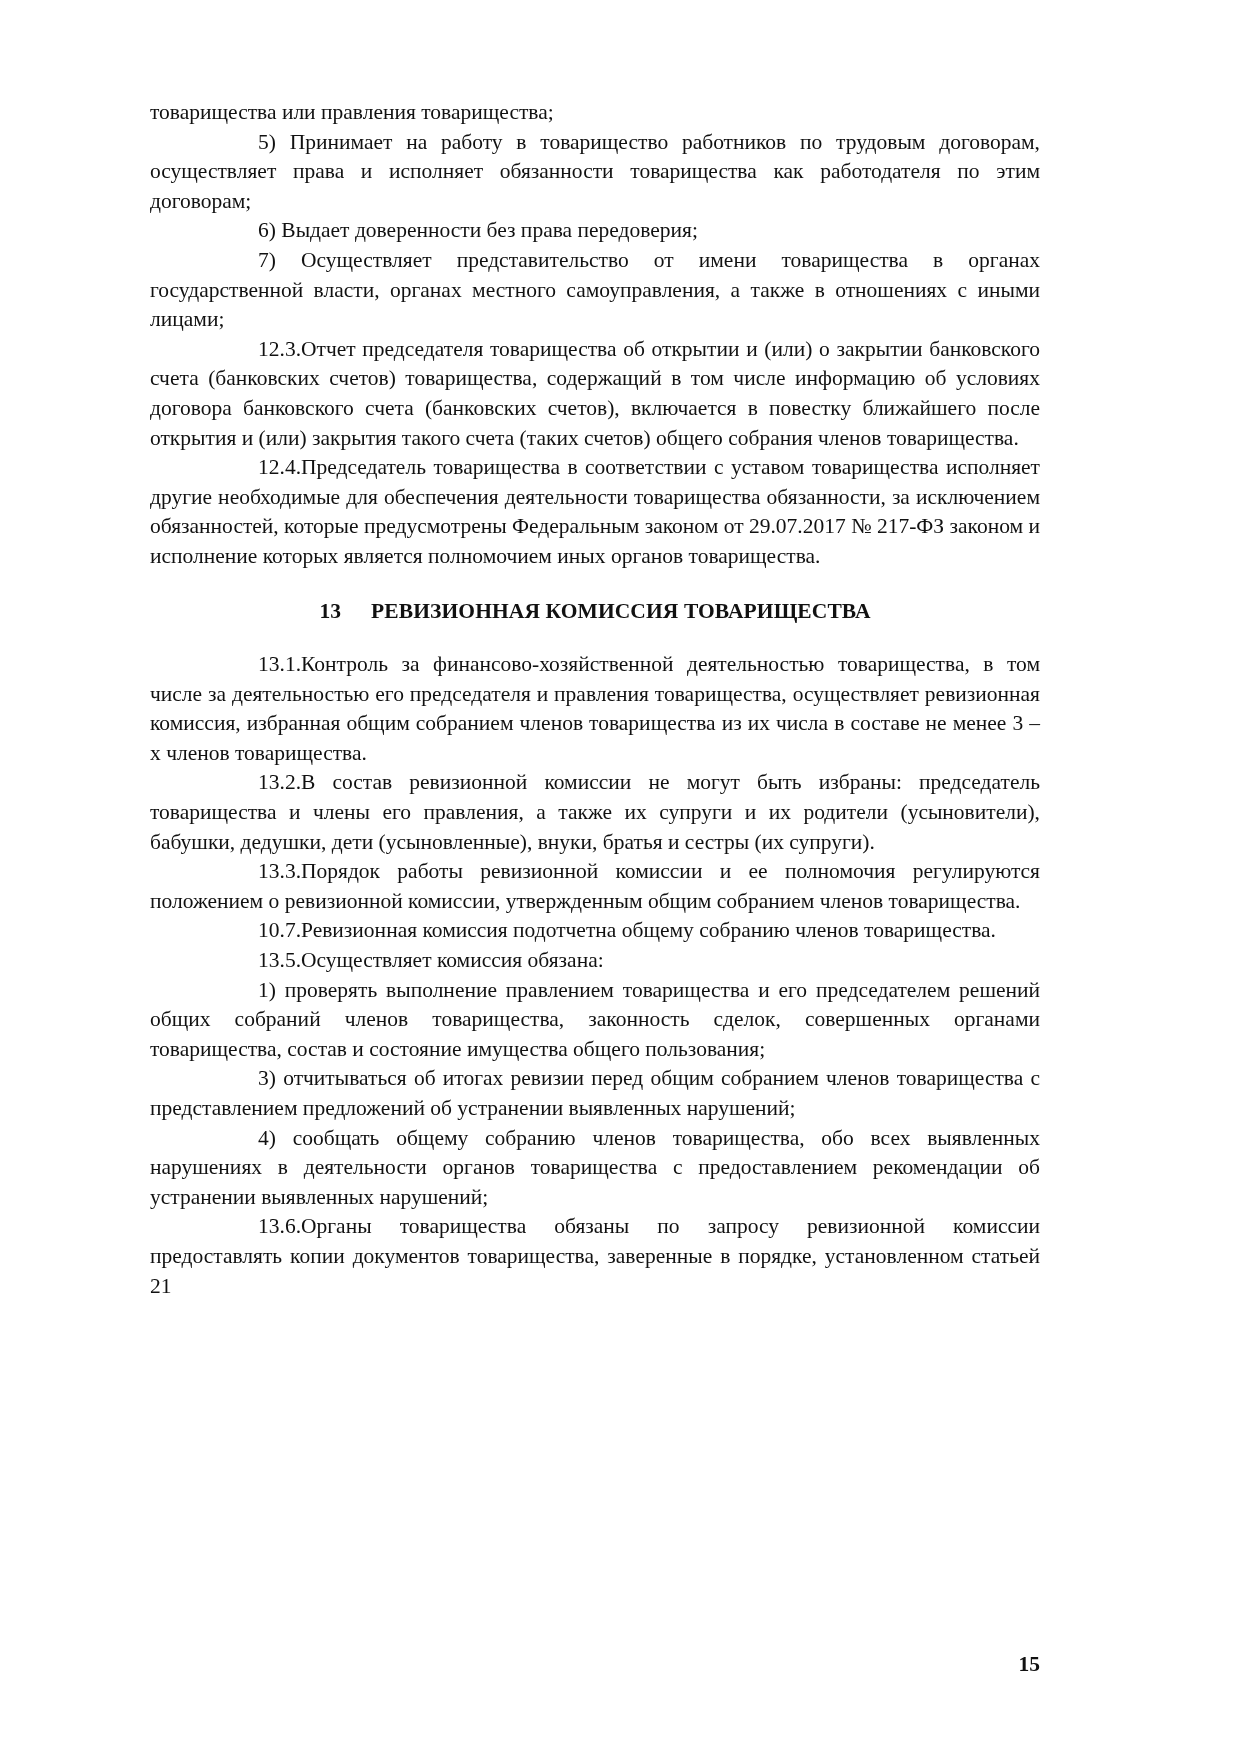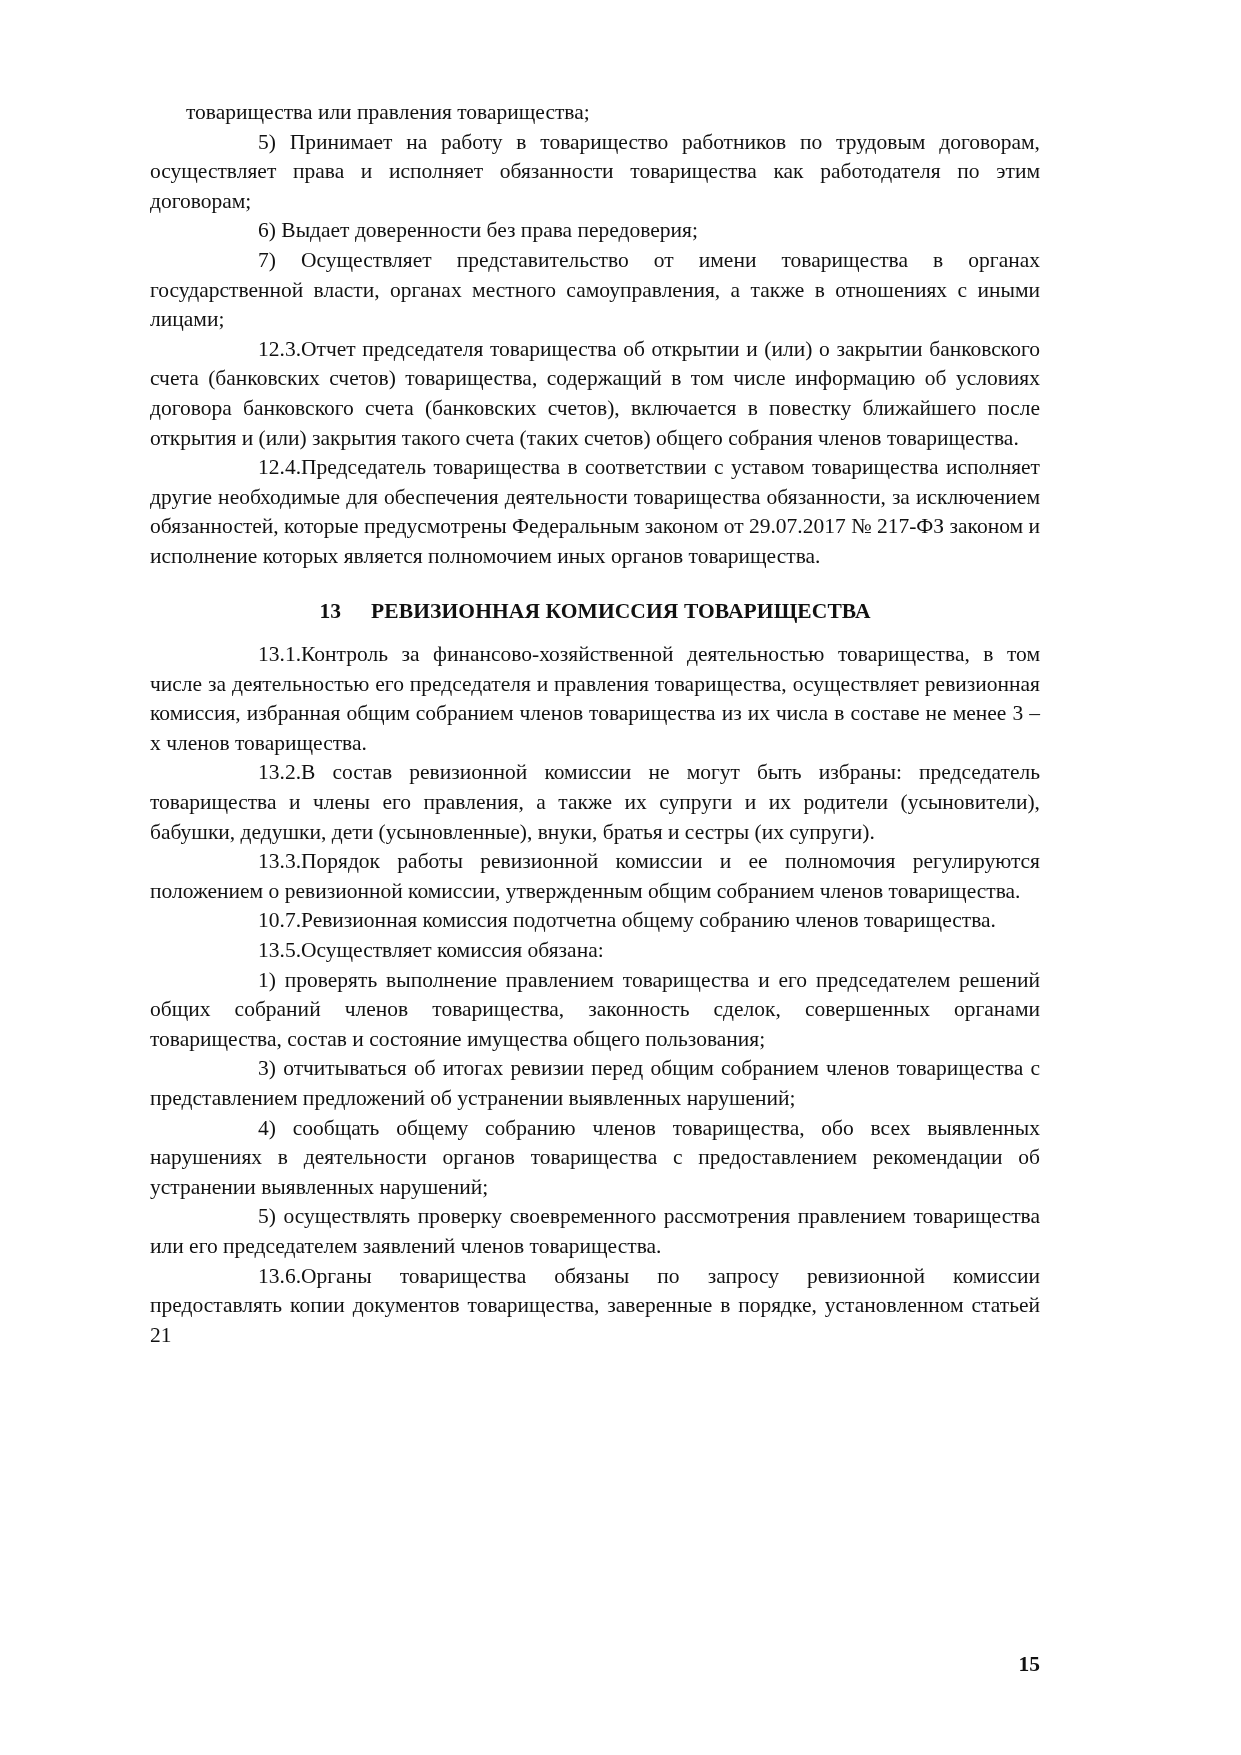--- a/index.html
+++ b/index.html
@@ -6,25 +6,25 @@
   body {
     width: 1241px; height: 1755px; position: relative; overflow: hidden;
     font-family: "Liberation Serif", "DejaVu Serif", serif;
     color: #111111;
   }
   .page {
     position: absolute; left: 150px; top: 98px; width: 890px;
     font-size: 21.5px; line-height: 29.6px;
   }
   .p { text-align: justify; text-indent: 54px; margin: 0; }
-  .p.noindent { text-indent: 0; margin-left: 36px; }
+  .p.noindent { text-indent: 0; }
   .num { display: inline-block; min-width: 38px; }
   .num.wide { min-width: 70px; }
   .heading {
-    text-align: center; font-weight: bold; margin: 25px 0 14px 0;
+    text-align: center; font-weight: bold; margin: 25px 0 24px 0;
     font-size: 21.5px; letter-spacing: 0.1px;
   }
   .heading .hnum { display: inline-block; margin-right: 30px; }
   .page-number {
     position: absolute; left: 1000px; top: 1652px; font-size: 21.5px;
     width: 40px; text-align: right; font-weight: bold;
   }
 </style>
 </head>
 <body>
@@ -45,18 +45,17 @@
 
   <p class="p"><span class="num wide">13.1.</span><span>Контроль за финансово-хозяйственной деятельностью товарищества, в том числе за деятельностью его председателя и правления товарищества, осуществляет ревизионная комиссия,  избранная  общим собранием членов товарищества из их числа в составе не менее 3 –х членов товарищества.</span></p>
   <p class="p"><span class="num wide">13.2.</span><span>В состав ревизионной комиссии не могут быть избраны: председатель товарищества и члены его правления, а также их супруги и их родители (усыновители), бабушки, дедушки, дети (усыновленные), внуки, братья и сестры (их супруги).</span></p>
   <p class="p"><span class="num wide">13.3.</span><span>Порядок работы ревизионной комиссии и ее полномочия регулируются положением о ревизионной комиссии, утвержденным общим собранием членов товарищества.</span></p>
   <p class="p"><span class="num wide">10.7.</span><span>Ревизионная комиссия подотчетна общему собранию членов товарищества.</span></p>
   <p class="p"><span class="num wide">13.5.</span><span>Осуществляет комиссия обязана:</span></p>
 
   <p class="p"><span class="num">1)</span> <span>проверять выполнение правлением товарищества и его председателем решений общих собраний членов товарищества, законность сделок, совершенных органами товарищества, состав и состояние имущества общего пользования;</span></p>
   <p class="p"><span class="num">3)</span> <span>отчитываться об итогах ревизии перед общим собранием членов товарищества с представлением предложений об устранении выявленных нарушений;</span></p>
   <p class="p"><span class="num">4)</span> <span>сообщать общему собранию членов товарищества, обо всех выявленных нарушениях в деятельности органов товарищества с предоставлением рекомендации об устранении выявленных нарушений;</span></p>
-  <p class="p"><span class="num">5)</span> <span>осуществлять проверку своевременного рассмотрения правлением товарищества или его председателем заявлений членов товарищества.</span></p>
 
   <p class="p" style="text-align-last: justify;"><span class="num wide">13.6.</span><span>Органы товарищества обязаны по запросу ревизионной комиссии предоставлять копии документов товарищества, заверенные в порядке, установленном статьей 21</span></p>
 </div>
 
 <div class="page-number">15</div>
 
 </body></html>

